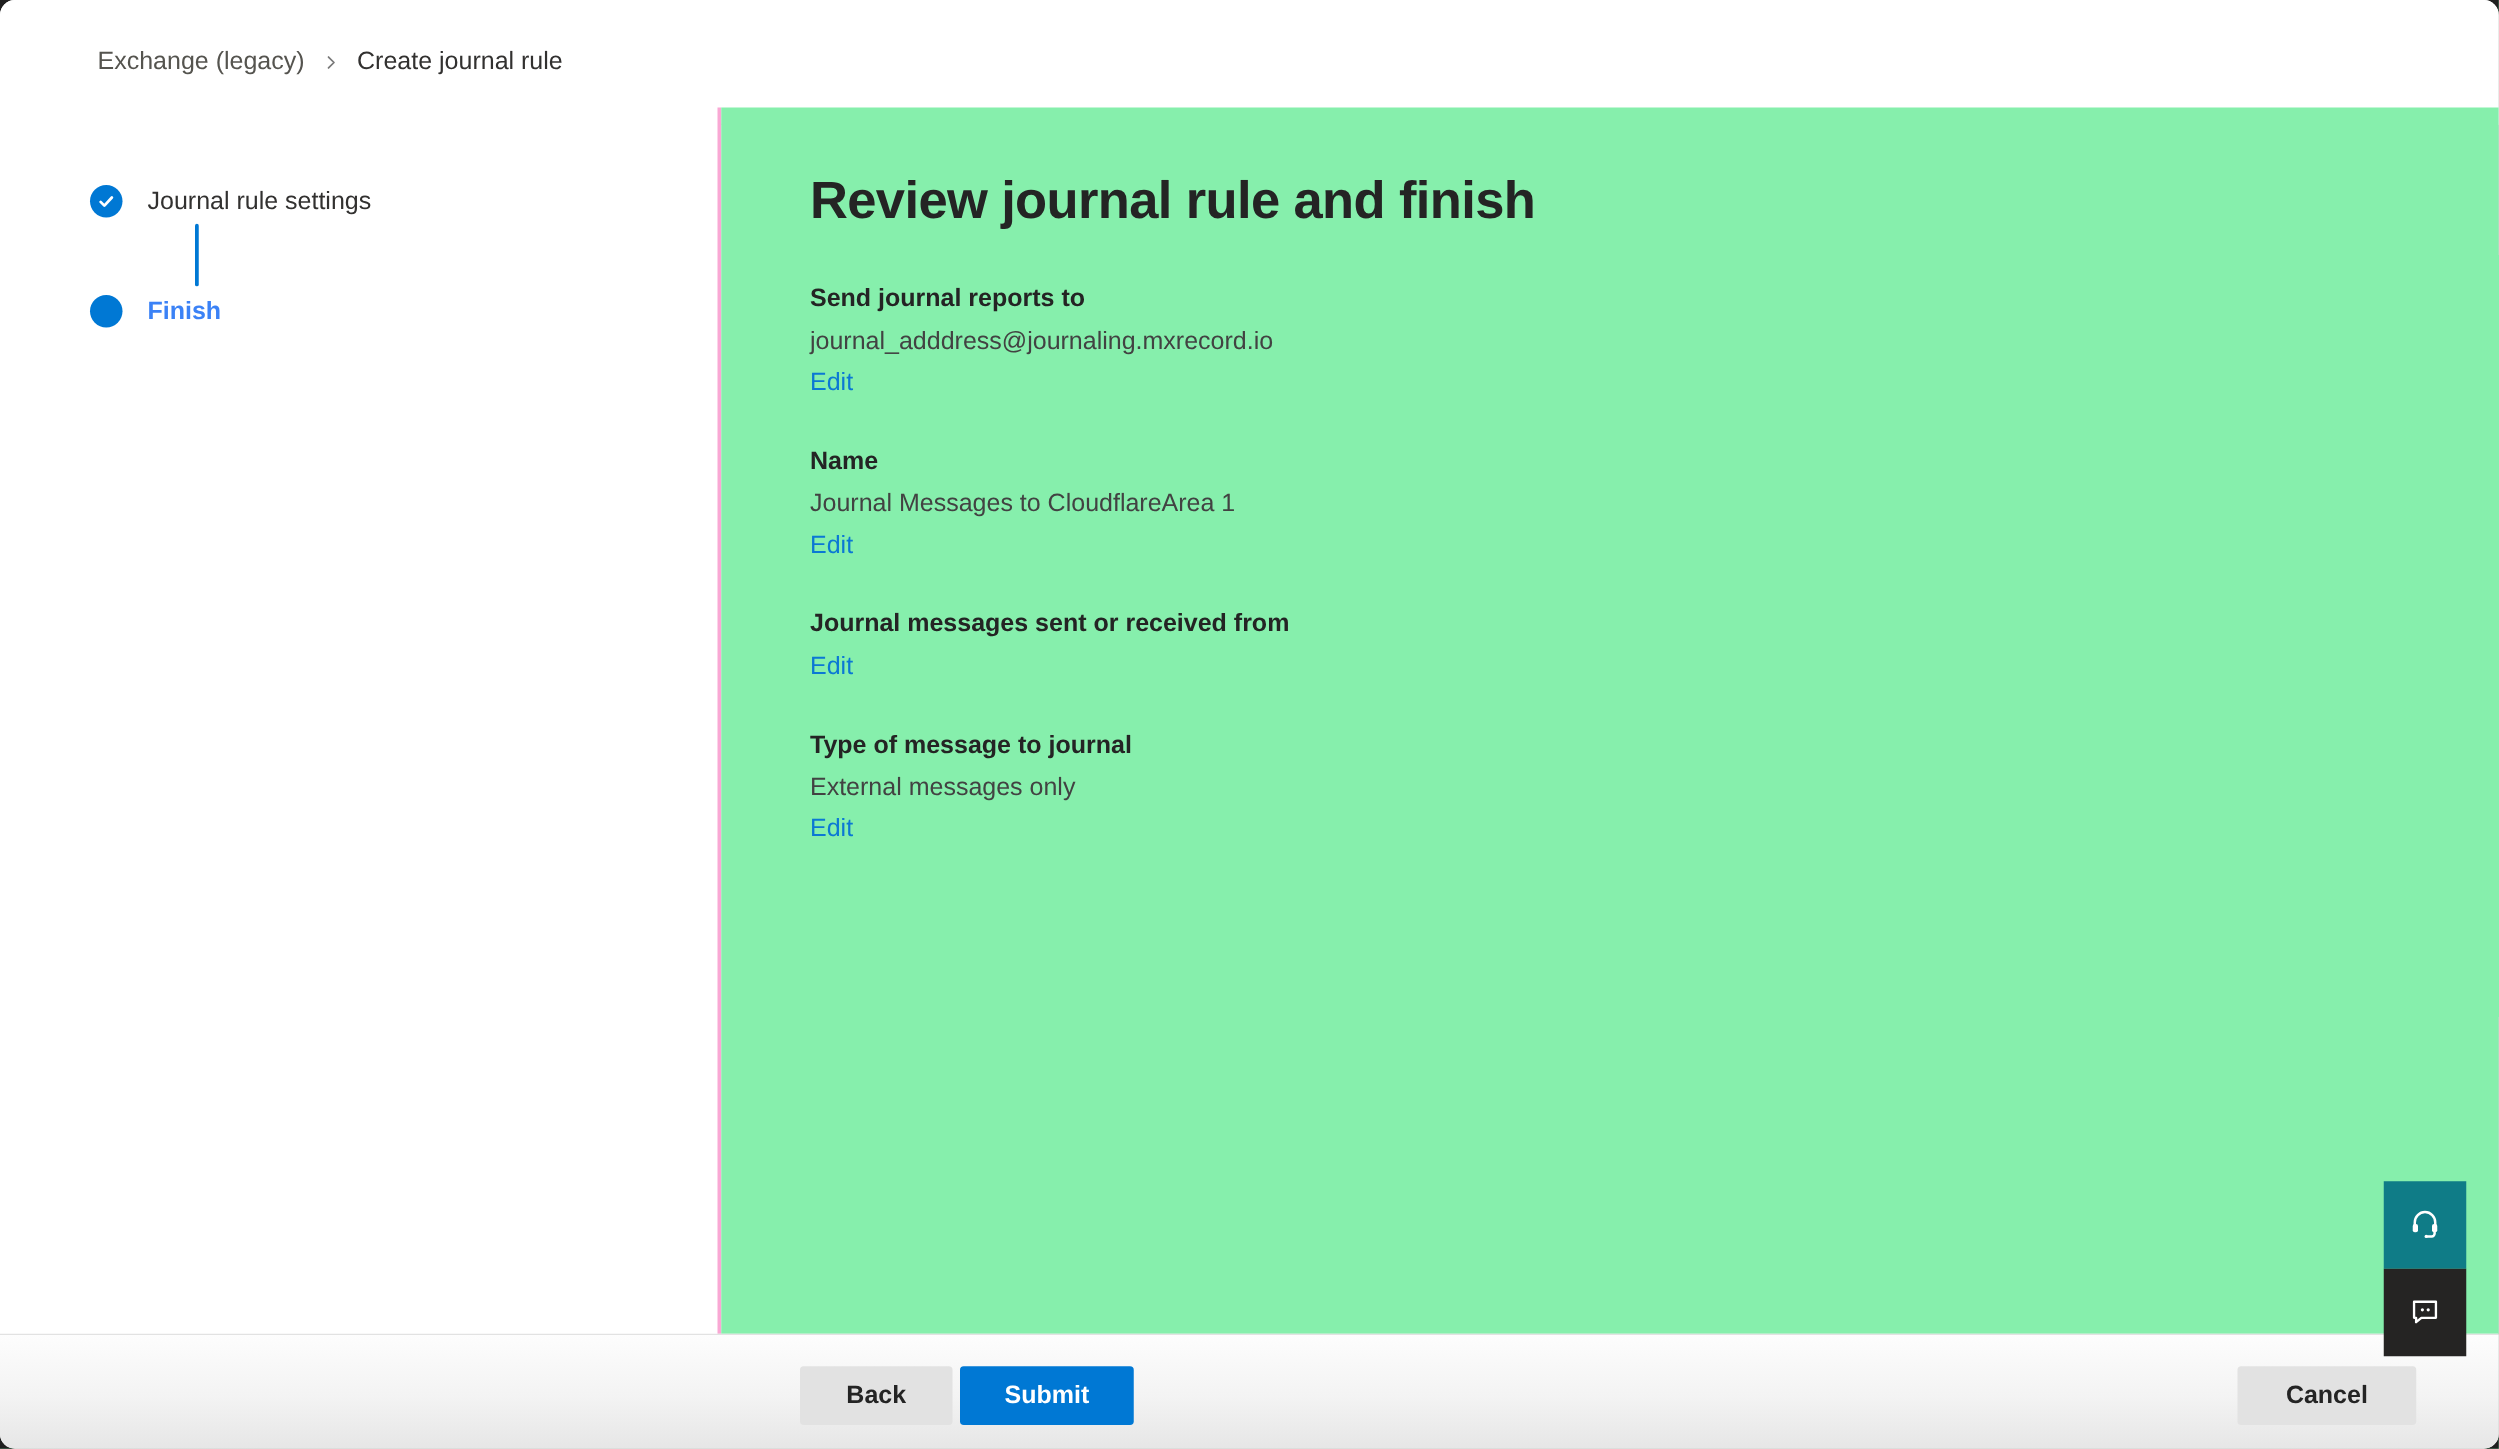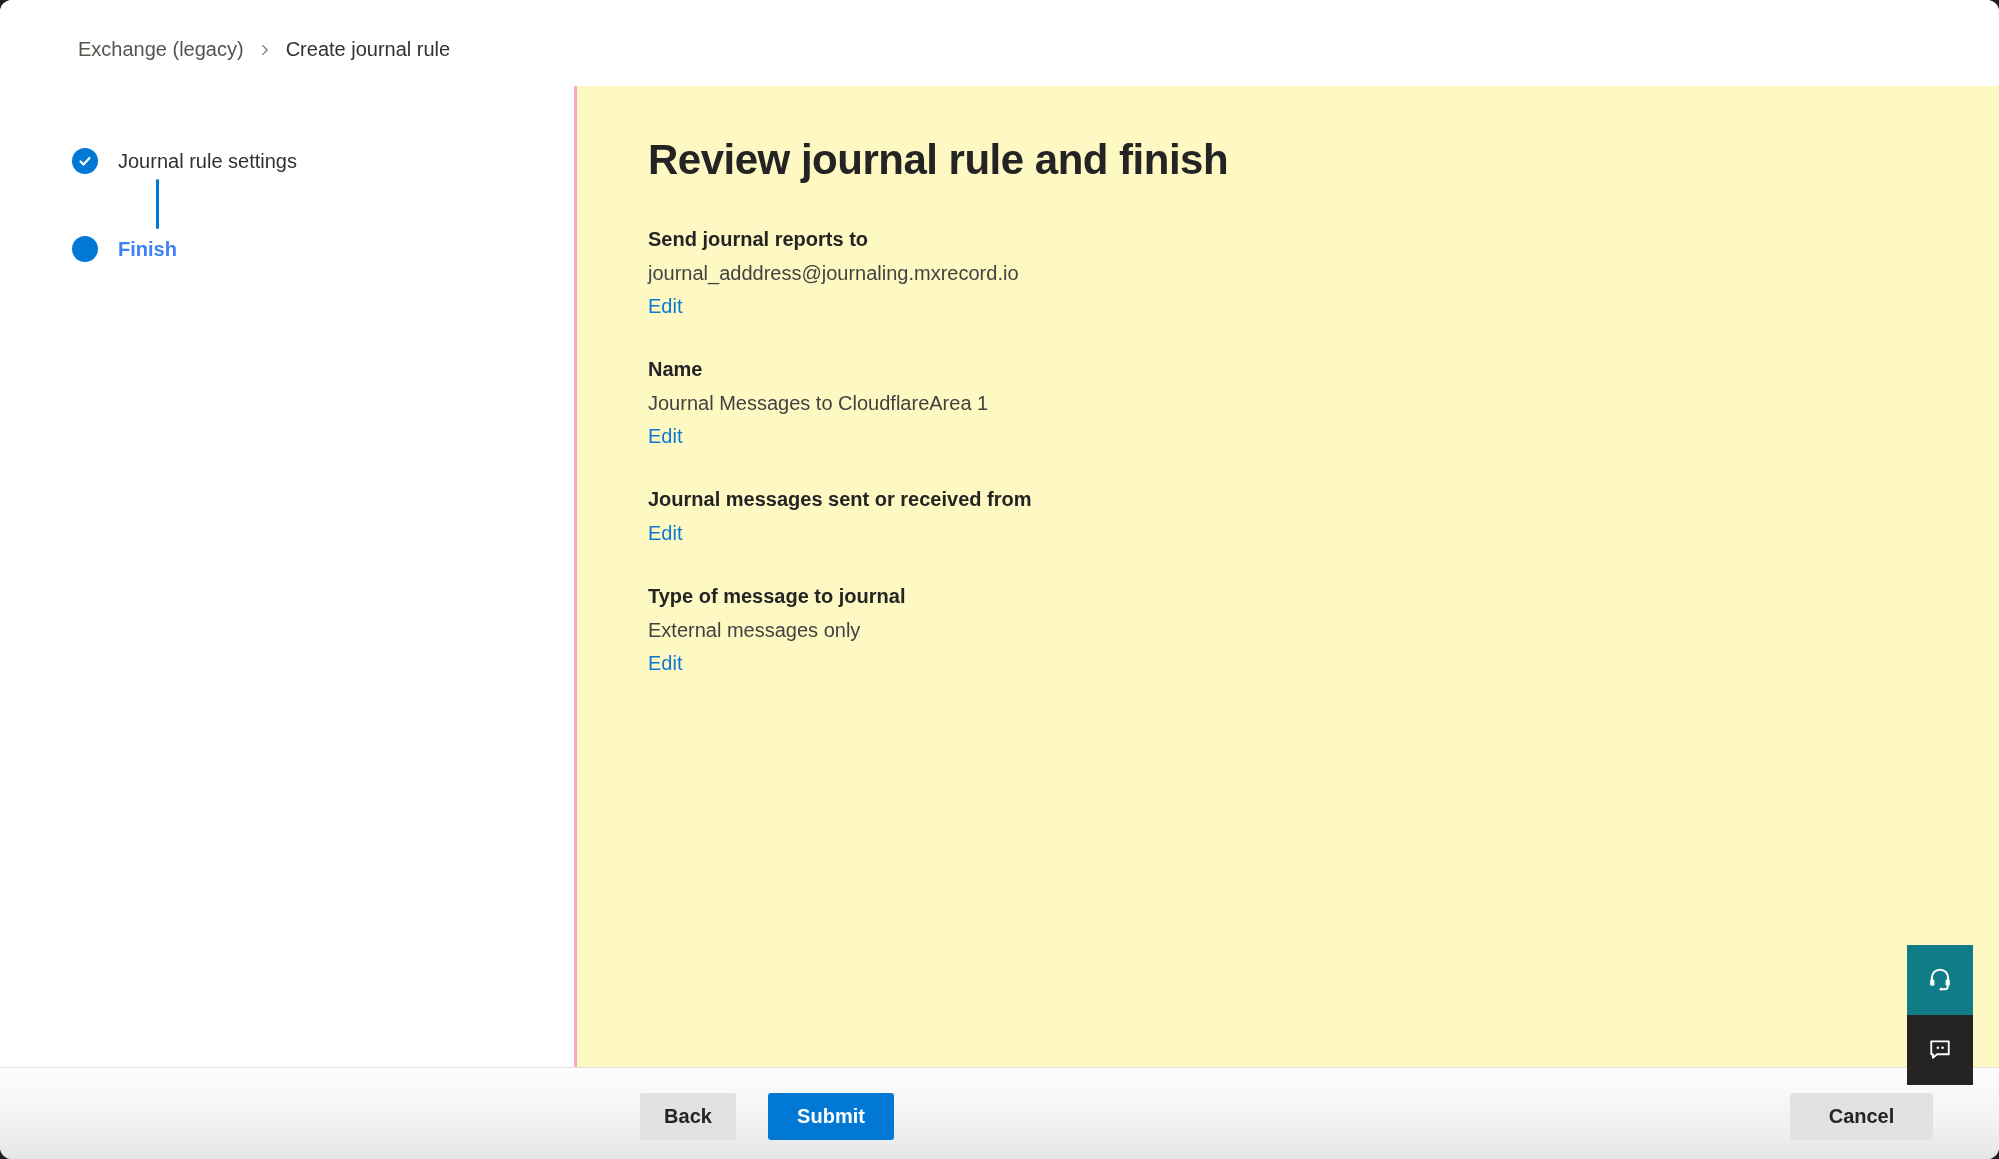--- a/index.html
+++ b/index.html
@@ -51,21 +51,21 @@
   }
   .step-dot svg { width: 16px; height: 16px; }
   .step-label { font-size: 20px; color: #323130; }
   .step-label.current { font-weight: 700; color: #3b82f6; }
   .step-connector {
     width: 3px; height: 50px; background: #0078d4;
     margin: 5px 0 7px 84px; border-radius: 2px;
   }
 
   
-  .main-panel { flex: 1 1 auto; padding: 50px 60px 0 71px; background: #fef9c3; }
+  .main-panel { flex: 1 1 auto; padding: 50px 60px 0 71px; background: #86efac; }
   .page-title {
     font-size: 42px; font-weight: 700; color: #242424;
     letter-spacing: -0.5px; line-height: 1.15;
   }
   .review-list { margin-top: 44px; }
   .review-section { margin-bottom: 40px; }
   .section-label { font-size: 20px; font-weight: 700; color: #242424; margin-bottom: 11px; }
   .section-value { font-size: 20px; color: #424242; margin-bottom: 10px; }
   .section-value:empty { display: none; }
   .edit-link {
@@ -79,22 +79,22 @@
     border-top: 1px solid #e2e2e2;
     background: linear-gradient(#fdfdfd 0%, #f3f3f3 55%, #e6e6e6 100%);
   }
   .btn {
     position: absolute; top: 25px; height: 47px;
     border: none; border-radius: 3px;
     font-family: inherit; font-size: 20px; font-weight: 600;
     cursor: pointer;
   }
   .btn-secondary { background: #e2e2e2; color: #242424; }
-  .btn-back   { left: 640px; width: 96px; }
-  .btn-submit { left: 768px; width: 126px; background: #0078d4; color: #ffffff; }
+  .btn-back   { left: 640px; width: 122px; }
+  .btn-submit { left: 768px; width: 139px; background: #0078d4; color: #ffffff; }
   .btn-cancel { right: 66px; width: 143px; }
 
   
   .float-stack {
     position: absolute; right: 26px; top: 945px; width: 66px;
     display: flex; flex-direction: column; z-index: 10;
   }
   .float-btn {
     width: 66px; height: 70px; border: none; cursor: pointer;
     display: flex; align-items: center; justify-content: center;

